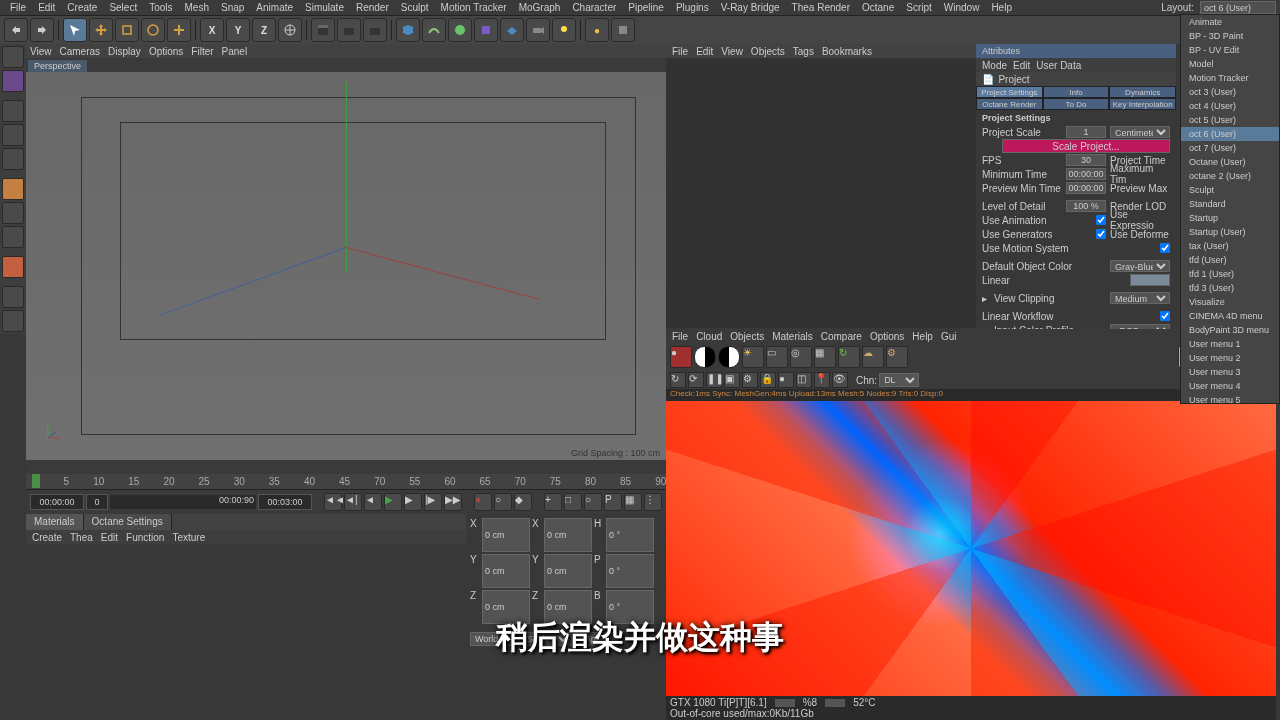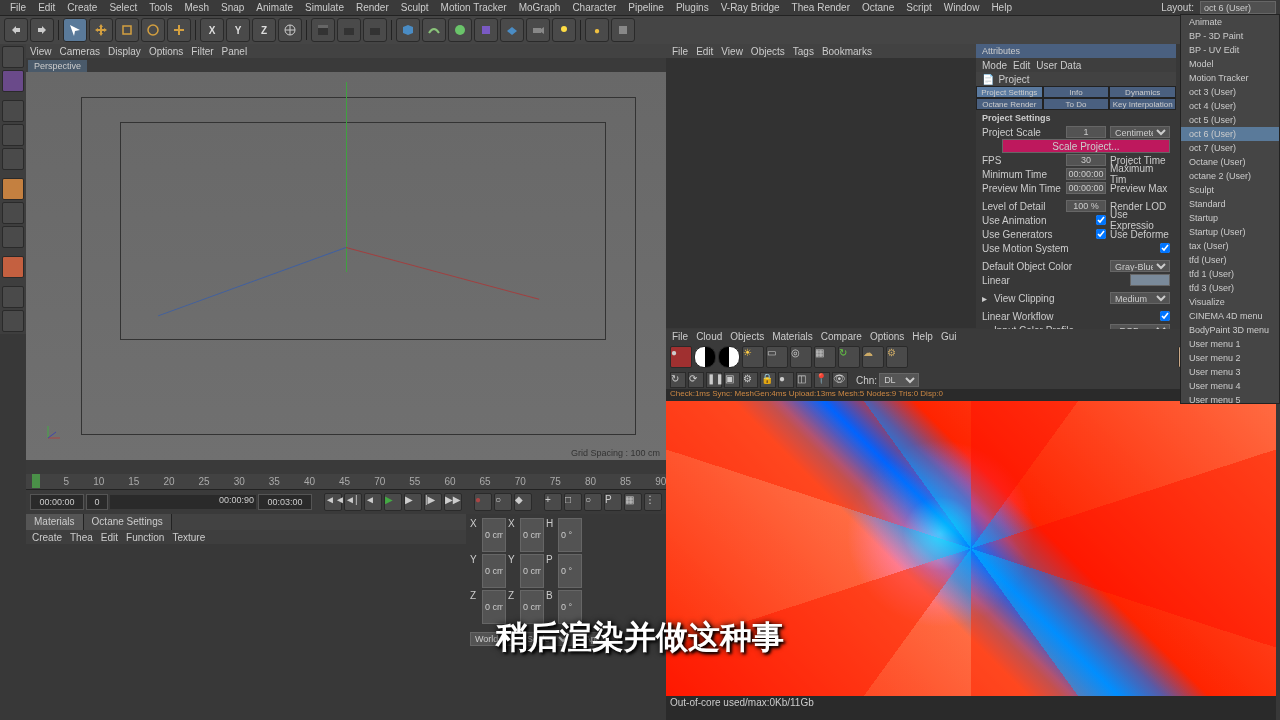--- a/index.html
+++ b/index.html
@@ -33,21 +33,21 @@
 .tc-field { width:54px; height:16px; background:#2a2a2a; border:1px solid #555; text-align:center; line-height:14px; font-size:9px; }
 .tc-btn { width:18px; height:18px; background:#4a4a4a; border:1px solid #2a2a2a; border-radius:2px; }
 .materials-panel { position:absolute; left:26px; top:470px; width:440px; bottom:0; background:#383838; }
 .mat-tabs { height:16px; background:#424242; display:flex; font-size:9px; }
 .mat-tab { padding:2px 8px; background:#4a4a4a; border-right:1px solid #222; }
 .mat-tab.active { background:#555; }
 .mat-menu { height:14px; background:#3e3e3e; display:flex; align-items:center; gap:8px; padding:0 6px; font-size:9px; }
 .coord-panel { position:absolute; left:466px; top:470px; width:200px; bottom:0; background:#383838; padding:4px; }
 .coord-row { display:flex; gap:2px; margin-bottom:2px; font-size:9px; }
 .coord-row label { width:10px; }
-.coord-row input { width:24px; height:12px; background:#535353; border:1px solid #666; color:#ccc; font-size:9px; padding:16px 2px; }
+.coord-row input { width:48px; height:12px; background:#535353; border:1px solid #666; color:#ccc; font-size:9px; padding:16px 2px; }
 .coord-select { width:50px; height:14px; background:#535353; border:1px solid #666; font-size:9px; color:#ccc; }
 .apply-btn { width:44px; height:14px; background:#535353; border:1px solid #666; font-size:9px; }
 .obj-panel { position:absolute; left:666px; top:0; width:310px; height:285px; background:#383838; }
 .obj-menu { height:14px; background:#424242; display:flex; align-items:center; gap:8px; padding:0 6px; font-size:9px; }
 .octane-panel { position:absolute; left:666px; top:285px; width:610px; bottom:0; background:#1a1a1a; }
 .oct-menu { height:14px; background:#3a3a3a; display:flex; align-items:center; gap:8px; padding:0 6px; font-size:9px; }
 .oct-toolbar { height:28px; background:#3a3a3a; display:flex; align-items:center; padding:0 4px; gap:2px; }
 .oct-btn { width:22px; height:22px; background:#4a4a4a; border:1px solid #2a2a2a; border-radius:2px; }
 .oct-btn.rec { background:#a03030; }
 .oct-toolbar2 { height:18px; background:#3a3a3a; display:flex; align-items:center; padding:0 4px; gap:2px; }
@@ -426,20 +426,27 @@
       <div class="oct-btn2">●</div>
       <div class="oct-btn2">◫</div>
       <div class="oct-btn2">📍</div>
       <div class="oct-btn2">👁</div>
       <span style="margin-left:6px">Chn:</span>
       <select style="width:40px;height:14px;background:#555;border:1px solid #666;color:#ccc;font-size:9px"><option>DL</option></select>
     </div>
     <div class="oct-status">Check:1ms  Sync:  MeshGen:4ms  Upload:13ms  Mesh:5 Nodes:9  Tris:0 Disp:0</div>
     <div class="oct-render"></div>
     <div class="oct-footer">
+      <div class="oct-gpu">
+        <span>GTX 1080 Ti[P]T][6.1]</span>
+        <div class="prog-bar"></div>
+        <span>%8</span>
+        <div class="prog-bar"></div>
+        <span>52°C</span>
+      </div>
       <div>Out-of-core used/max:0Kb/11Gb</div>
     </div>
   </div>
 
   <div class="attr-panel">
     <div class="attr-header">Attributes</div>
     <div class="attr-menu" id="attrmenu">
         <span>Mode</span>
         <span>Edit</span>
         <span>User Data</span>

